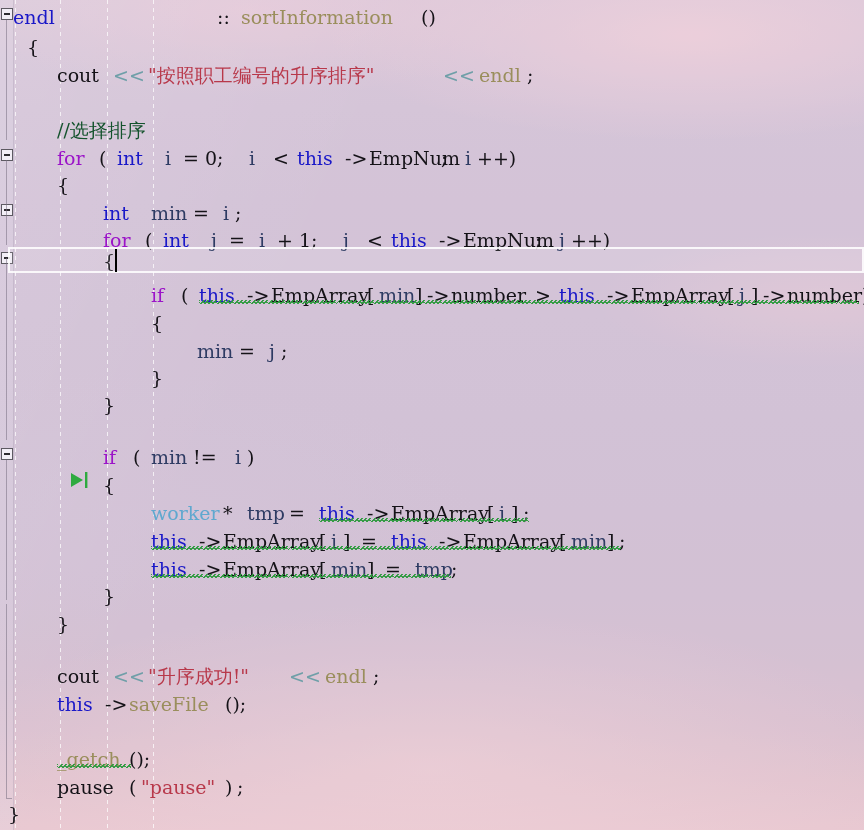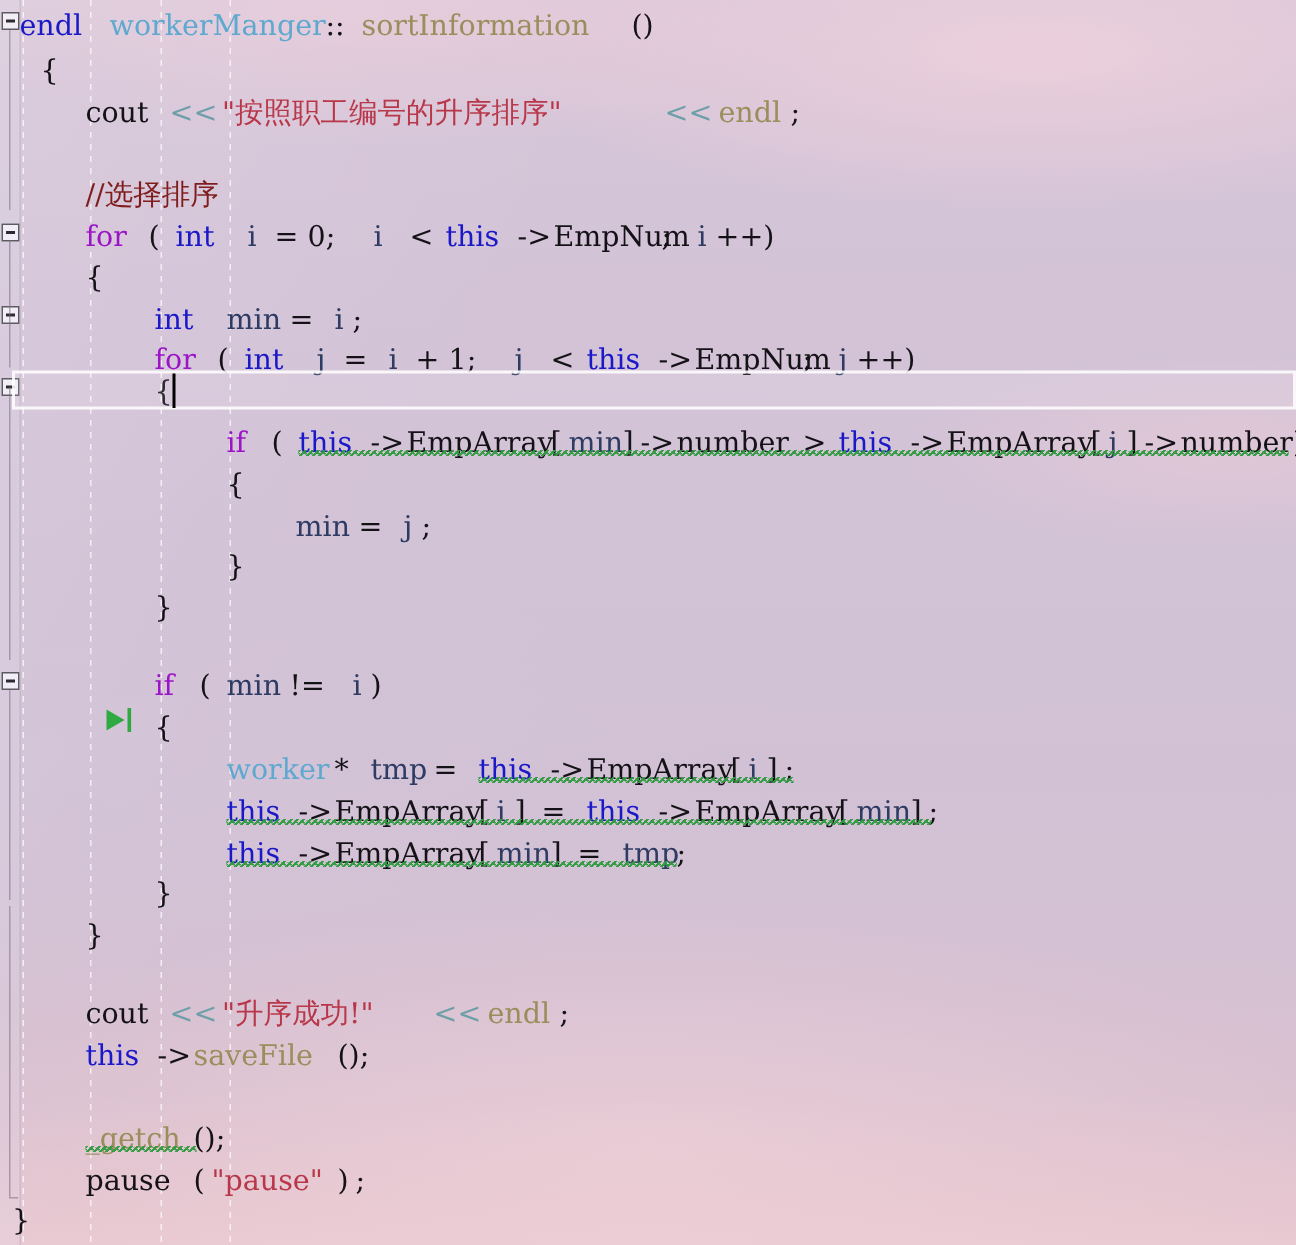--- a/index.html
+++ b/index.html
@@ -93,21 +93,21 @@
 
   
   .kw       { color:#1a18c8; }            
   .kw-ctrl  { color:#9b14c8; }            
   .kw-this  { color:#1a18c8; }            
   .cls      { color:#5fa8cf; }            
   .fn       { color:#9a8e5c; }            
   .plain    { color:#141217; }            
   .id       { color:#2e3b63; }            
   .str      { color:#b8384a; }            
-  .cmt      { color:#7f1d1d; }            
+  .cmt      { color:#14532d; }            
   .op       { color:#6f9fa8; }            
 
   
   .squig{
     position:absolute;height:4px;
     background:
       repeating-linear-gradient(135deg,
         #2e9b3f 0px, #2e9b3f 1.4px,
         rgba(0,0,0,0) 1.4px, rgba(0,0,0,0) 3.0px);
     opacity:0.95;
@@ -172,21 +172,21 @@
       <div class="fold-box" title="expanded" style="top: 448px;"></div>
       <div class="fold-line" style="top: 20px; height: 120px;"></div>
       <div class="fold-line" style="top: 160px; height: 85px;"></div>
       <div class="fold-line" style="top: 258px; height: 182px;"></div>
       <div class="fold-line" style="top: 460px; height: 140px;"></div>
       <div class="fold-line" style="top: 604px; height: 194px;"></div>
       <div class="fold-end" style="top: 798px;"></div>
     </div>
 
   <div class="code-layer" id="code-layer">
-      <div class="line" style="top: 2px;"><span class="txt kw" style="left: 13px;">endl</span><span class="txt plain" style="left: 61px;"> </span><span class="txt cls" style="left: 73px;">workerManger</span><span class="txt plain" style="left: 217px;">::</span><span class="txt fn" style="left: 241px; text-align: right;">sortInformation</span><span class="txt plain" style="left: 421px;">()</span></div>
+      <div class="line" style="top: 2px;"><span class="txt kw" style="left: 13px;">endl</span><span class="txt plain" style="left: 61px;"> </span><span class="txt plain" style="left: 217px;">::</span><span class="txt fn" style="left: 241px; text-align: right;">sortInformation</span><span class="txt plain" style="left: 421px;">()</span></div>
       <div class="line" style="top: 32px;"><span class="txt plain" style="left: 27px;">{</span></div>
       <div class="line" style="top: 60px;"><span class="txt plain" style="left: 57px;">cout</span><span class="txt op" style="left: 113px;">&lt;&lt;</span><span class="txt str" style="left: 148px;">"按照职工编号的升序排序"</span><span class="txt op" style="left: 443px;">&lt;&lt;</span><span class="txt fn" style="left: 479px;">endl</span><span class="txt plain" style="left: 527px;">;</span></div>
       <div class="line" style="top: 88px;"></div>
       <div class="line" style="top: 115px;"><span class="txt cmt" style="left: 57px;">//选择排序</span></div>
       <div class="line" style="top: 143px;"><span class="txt kw-ctrl" style="left: 57px;">for</span><span class="txt plain" style="left: 93px;"> (</span><span class="txt kw" style="left: 117px;">int</span><span class="txt plain" style="left: 153px;"> </span><span class="txt id" style="left: 165px;">i</span><span class="txt plain" style="left: 177px;"> = 0; </span><span class="txt id" style="left: 249px;">i</span><span class="txt plain" style="left: 261px;"> </span><span class="txt plain" style="left: 273px;">&lt;</span><span class="txt plain" style="left: 285px;"> </span><span class="txt kw-this" style="left: 297px;">this</span><span class="txt plain" style="left: 345px;">-&gt;</span><span class="txt plain" style="left: 369px;">EmpNum</span><span class="txt plain" style="left: 441px;">; </span><span class="txt id" style="left: 465px;">i</span><span class="txt plain" style="left: 477px;">++)</span></div>
       <div class="line" style="top: 170px;"><span class="txt plain" style="left: 57px;">{</span></div>
       <div class="line" style="top: 198px;"><span class="txt kw" style="left: 103px;">int</span><span class="txt plain" style="left: 139px;"> </span><span class="txt id" style="left: 151px;">min</span><span class="txt plain" style="left: 187px;"> = </span><span class="txt id" style="left: 223px;">i</span><span class="txt plain" style="left: 235px;">;</span></div>
       <div class="line" style="top: 225px;"><span class="txt kw-ctrl" style="left: 103px;">for</span><span class="txt plain" style="left: 139px;"> (</span><span class="txt kw" style="left: 163px;">int</span><span class="txt plain" style="left: 199px;"> </span><span class="txt id" style="left: 211px;">j</span><span class="txt plain" style="left: 223px;"> = </span><span class="txt id" style="left: 259px;">i</span><span class="txt plain" style="left: 271px;"> + 1; </span><span class="txt id" style="left: 343px;">j</span><span class="txt plain" style="left: 355px;"> </span><span class="txt plain" style="left: 367px;">&lt;</span><span class="txt plain" style="left: 379px;"> </span><span class="txt kw-this" style="left: 391px;">this</span><span class="txt plain" style="left: 439px;">-&gt;</span><span class="txt plain" style="left: 463px;">EmpNum</span><span class="txt plain" style="left: 535px;">; </span><span class="txt id" style="left: 559px;">j</span><span class="txt plain" style="left: 571px;">++)</span></div>
       <div class="line" style="top: 246px;"><span class="txt plain" style="left: 103px;">{</span></div>
       <div class="line" style="top: 280px;"><span class="txt kw-ctrl" style="left: 151px;">if</span><span class="txt plain" style="left: 175px;"> (</span><span class="txt kw-this" style="left: 199px;">this</span><span class="txt plain" style="left: 247px;">-&gt;</span><span class="txt plain" style="left: 271px;">EmpArray</span><span class="txt plain" style="left: 367px;">[</span><span class="txt id" style="left: 379px;">min</span><span class="txt plain" style="left: 415px;">]</span><span class="txt plain" style="left: 427px;">-&gt;</span><span class="txt plain" style="left: 451px;">number</span><span class="txt plain" style="left: 523px;"> </span><span class="txt plain" style="left: 535px;">&gt;</span><span class="txt plain" style="left: 547px;"> </span><span class="txt kw-this" style="left: 559px;">this</span><span class="txt plain" style="left: 607px;">-&gt;</span><span class="txt plain" style="left: 631px;">EmpArray</span><span class="txt plain" style="left: 727px;">[</span><span class="txt id" style="left: 739px;">j</span><span class="txt plain" style="left: 751px;">]</span><span class="txt plain" style="left: 763px;">-&gt;</span><span class="txt plain" style="left: 787px;">number)</span></div>

